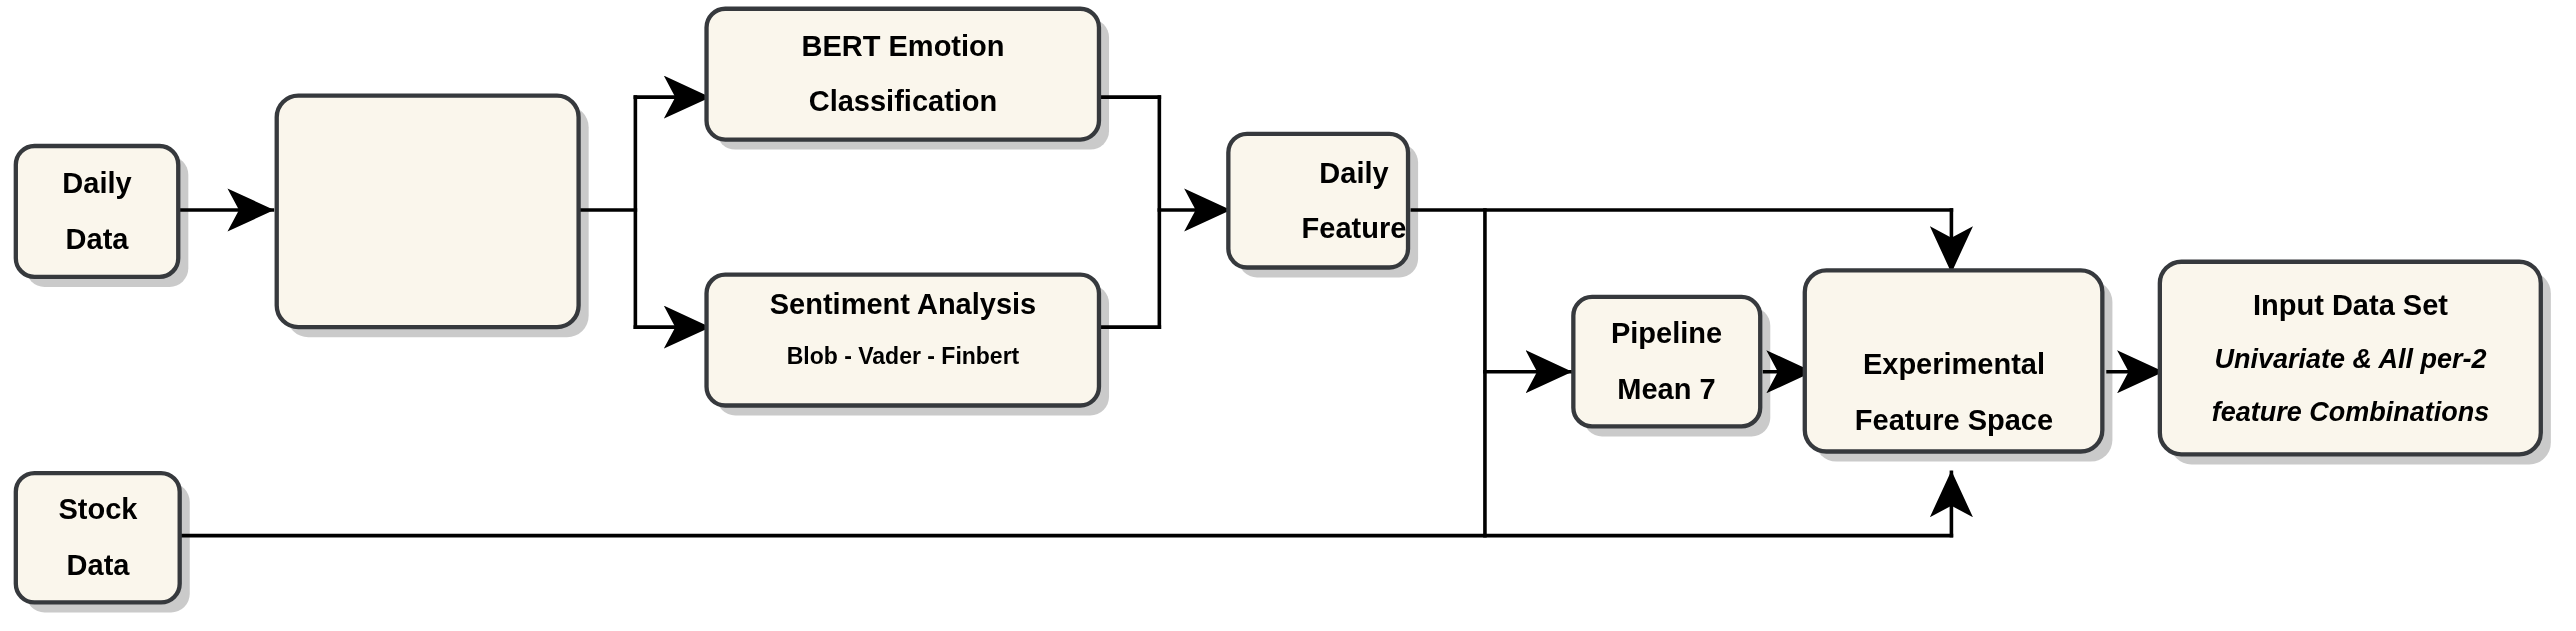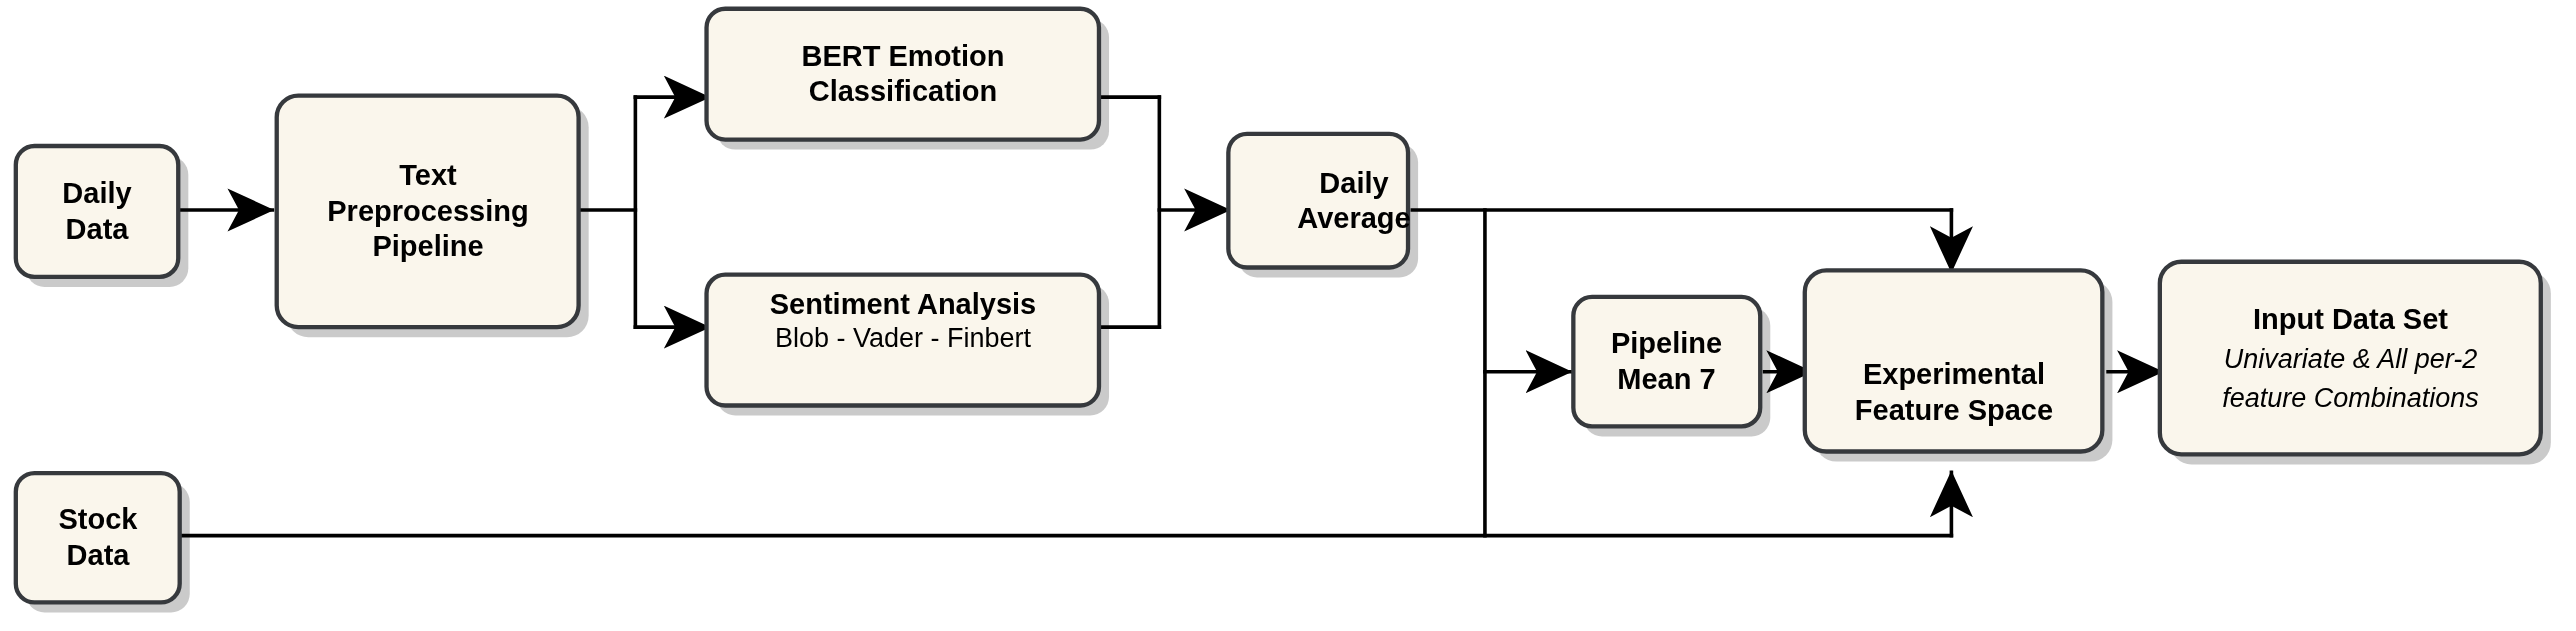--- a/index.html
+++ b/index.html
@@ -40,40 +40,40 @@
   .node-label {
     position: absolute;
     display: flex;
     flex-direction: column;
     align-items: center;
     justify-content: center;
     text-align: right;
     color: #000000;
     pointer-events: none;
     box-sizing: border-box;
+    gap: 20px;
   }
   .line-bold {
     font-weight: bold;
     font-size: 29px;
     line-height: 1.22;
     white-space: nowrap;
   }
   .line-plain {
-    font-weight: normal;
-    font-size: 27px;
+    font-weight: bold;
+    font-size: 23px;
     line-height: 1.22;
     white-space: nowrap;
   }
   .line-italic {
     font-style: italic;
-    font-weight: normal;
+    font-weight: bold;
     font-size: 27px;
     line-height: 1.22;
     white-space: nowrap;
-    margin-top: 6px;
   }
 </style>
 </head>
 <body>
 
 <div id="canvas">
 
   <svg class="flow" viewBox="0 0 3584 879">
     <defs>
       <marker id="arrowR" markerWidth="14" markerHeight="12" refX="12.5" refY="6" orient="auto" markerUnits="strokeWidth">
@@ -128,39 +128,34 @@
     <rect class="node-rect" x="2511" y="376" width="414" height="252" rx="30"></rect>
     <rect class="node-rect" x="3005" y="364" width="530" height="268" rx="30"></rect>
     <rect class="node-rect" x="22" y="658" width="228" height="180" rx="26"></rect>
   </svg>
 
   <div class="node-label" style="left:16px; top:146px; width:162px; height:131px;">
     <span class="line-bold">Daily</span>
     <span class="line-bold">Data</span>
   </div>
 
-  <div class="node-label" style="left:277px; top:96px; width:302px; height:231px;">
-    <span class="line-bold">Text</span>
-    <span class="line-bold">Preprocessing</span>
-    <span class="line-bold">Pipeline</span>
-  </div>
 
   <div class="node-label" style="left:707px; top:8.6px; width:392px; height:131px;">
     <span class="line-bold">BERT Emotion</span>
     <span class="line-bold">Classification</span>
   </div>
 
   <div class="node-label" style="left:707px; top:275px; width:392px; height:131px; justify-content:flex-start; padding-top:11.5px;">
     <span class="line-bold">Sentiment Analysis</span>
     <span class="line-plain">Blob - Vader - Finbert</span>
   </div>
 
   <div class="node-label" style="left:1228px; top:134px; width:180px; height:134px;margin-left:36px;">
     <span class="line-bold">Daily</span>
-    <span class="line-bold">Average</span>
+    <span class="line-bold">Feature</span>
   </div>
 
   <div class="node-label" style="left:1573px; top:297px; width:187px; height:129px;">
     <span class="line-bold">Pipeline</span>
     <span class="line-bold">Mean 7</span>
   </div>
 
   <div class="node-label" style="left:1805px; top:270px; width:298px; height:181px;margin-top:32px;">
     <span class="line-bold">Experimental</span>
     <span class="line-bold">Feature Space</span>

